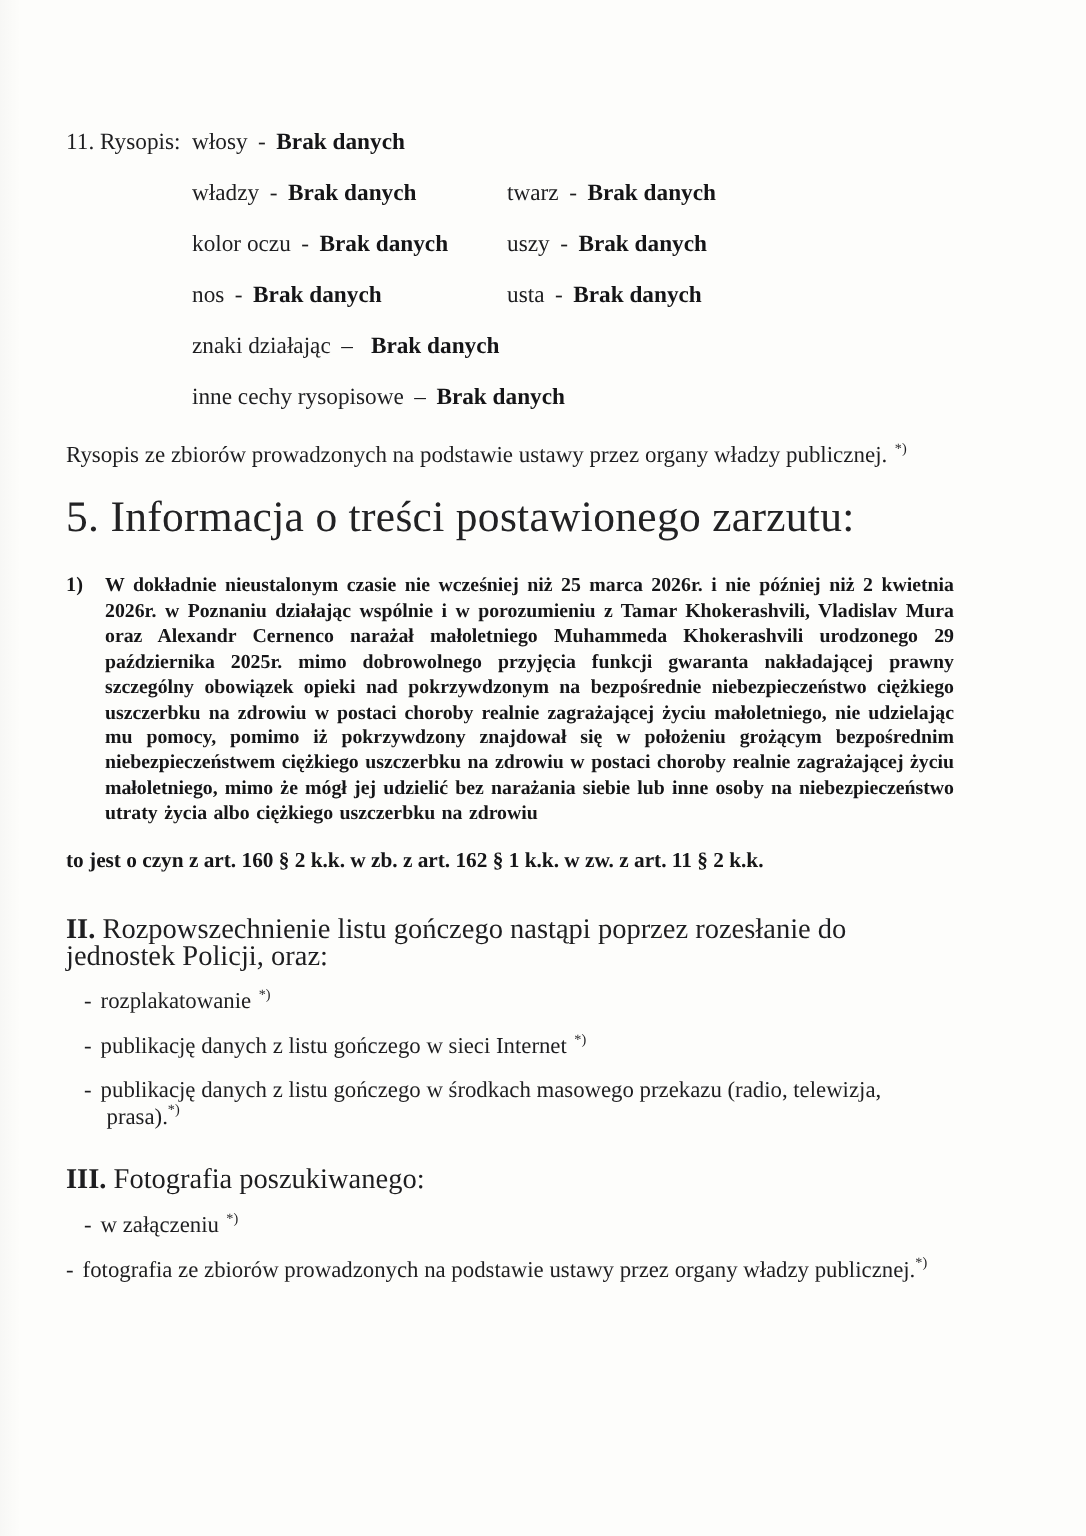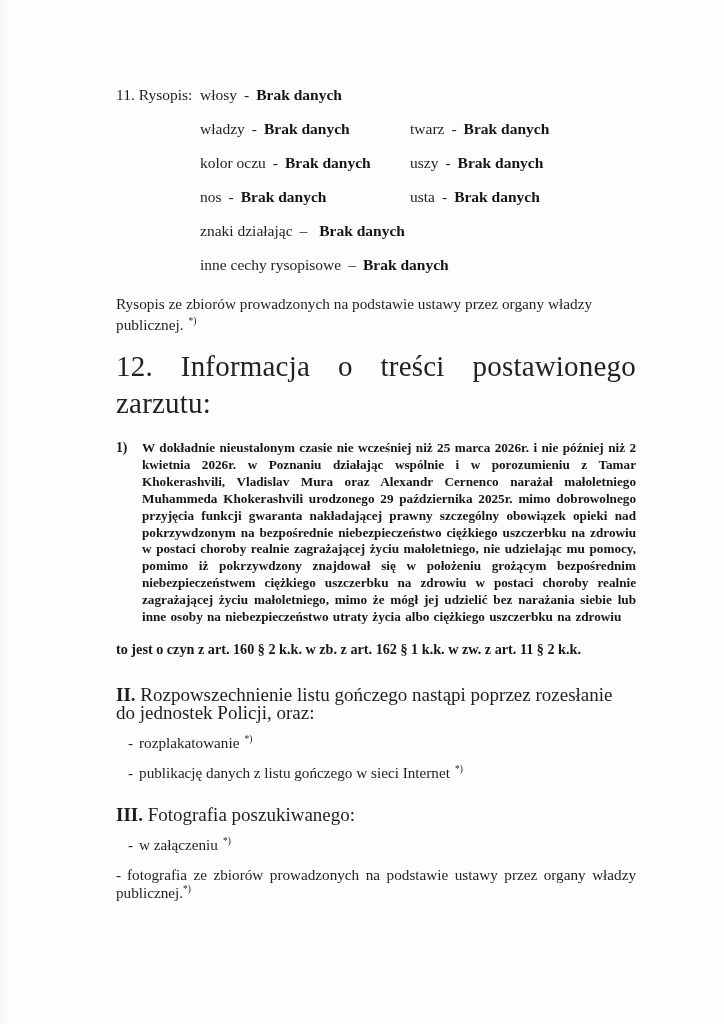--- a/index.html
+++ b/index.html
@@ -8,21 +8,21 @@
     background: #f2f2f0;
     font-family: "Liberation Serif", "DejaVu Serif", serif;
   }
   .page {
     position: relative;
     width: 724px; height: 1024px;
     box-sizing: border-box;
     background: #fdfdfb;
     background-image: linear-gradient(90deg, rgba(0,0,0,0.025) 0, rgba(0,0,0,0) 14px);
     color: #1e1e20;
-    padding: 86px 88px 0 116px;
+    padding: 86px 88px 0 44px;
     overflow: hidden;
   }
 
   
   .rys-row {
     display: flex;
     align-items: baseline;
     height: 34px;
     font-size: 15.5px;
     white-space: nowrap;
@@ -178,35 +178,36 @@
       <span class="rys-caption"></span>
       <span>
         <span>inne cechy rysopisowe</span><span class="rys-sep">–</span><span class="rys-val">Brak danych</span>
       </span>
     </div>
 
     <p class="source-note"><span>Rysopis ze zbiorów prowadzonych na podstawie ustawy przez organy władzy publicznej.</span><sup class="fnote sp">*)</sup></p>
   </section>
 
   <section>
-    <h1 class="h12">12. Informacja o treści postawionego zarzutu:</h1>
+    <h1 class="h12">5. Informacja o treści postawionego zarzutu:</h1>
 
     <div class="charge">
       <span class="charge-num">1)</span>
       <p class="charge-text" style="margin:0">W dokładnie nieustalonym czasie nie wcześniej niż 25 marca 2026r. i nie później niż 2 kwietnia 2026r. w Poznaniu działając wspólnie i w porozumieniu z Tamar Khokerashvili, Vladislav Mura oraz Alexandr Cernenco narażał małoletniego Muhammeda Khokerashvili urodzonego 29 października 2025r. mimo dobrowolnego przyjęcia funkcji gwaranta nakładającej prawny szczególny obowiązek opieki nad pokrzywdzonym na bezpośrednie niebezpieczeństwo ciężkiego uszczerbku na zdrowiu w postaci choroby realnie zagrażającej życiu małoletniego, nie udzielając mu pomocy, pomimo iż pokrzywdzony znajdował się w położeniu grożącym bezpośrednim niebezpieczeństwem ciężkiego uszczerbku na zdrowiu w postaci choroby realnie zagrażającej życiu małoletniego, mimo że mógł jej udzielić bez narażania siebie lub inne osoby na niebezpieczeństwo utraty życia albo ciężkiego uszczerbku na zdrowiu</p>
     </div>
 
     <p class="legal-basis">to jest o czyn  z art. 160 § 2 k.k. w zb. z art. 162 § 1 k.k. w zw. z art. 11 § 2 k.k.</p>
   </section>
 
 
   <section class="secII">
     <p class="sec-head"><span class="sec-num">II.</span> <span>Rozpowszechnienie listu gończego nastąpi poprzez rozesłanie do jednostek Policji, oraz:</span></p>
     <p class="hang-item"><span class="dash">-</span><span>rozplakatowanie</span><sup class="fnote sp">*)</sup></p>
     <p class="hang-item"><span class="dash">-</span><span>publikację danych z listu gończego w sieci Internet</span><sup class="fnote sp">*)</sup></p>
+    <p class="hang-item"><span class="dash">-</span><span>publikację danych z listu gończego w środkach masowego przekazu (radio, telewizja, prasa).</span><sup class="fnote">*)</sup></p>
   </section>
 
   <section class="secIII">
     <p class="sec-head"><span class="sec-num">III.</span> <span>Fotografia poszukiwanego:</span></p>
     <p class="hang-item"><span class="dash">-</span><span>w załączeniu</span><sup class="fnote sp">*)</sup></p>
     <p class="flow-item"><span class="dash">-</span><span>fotografia ze zbiorów prowadzonych na podstawie ustawy przez organy władzy publicznej.</span><sup class="fnote">*)</sup></p>
   </section>
 
 </div>
 

